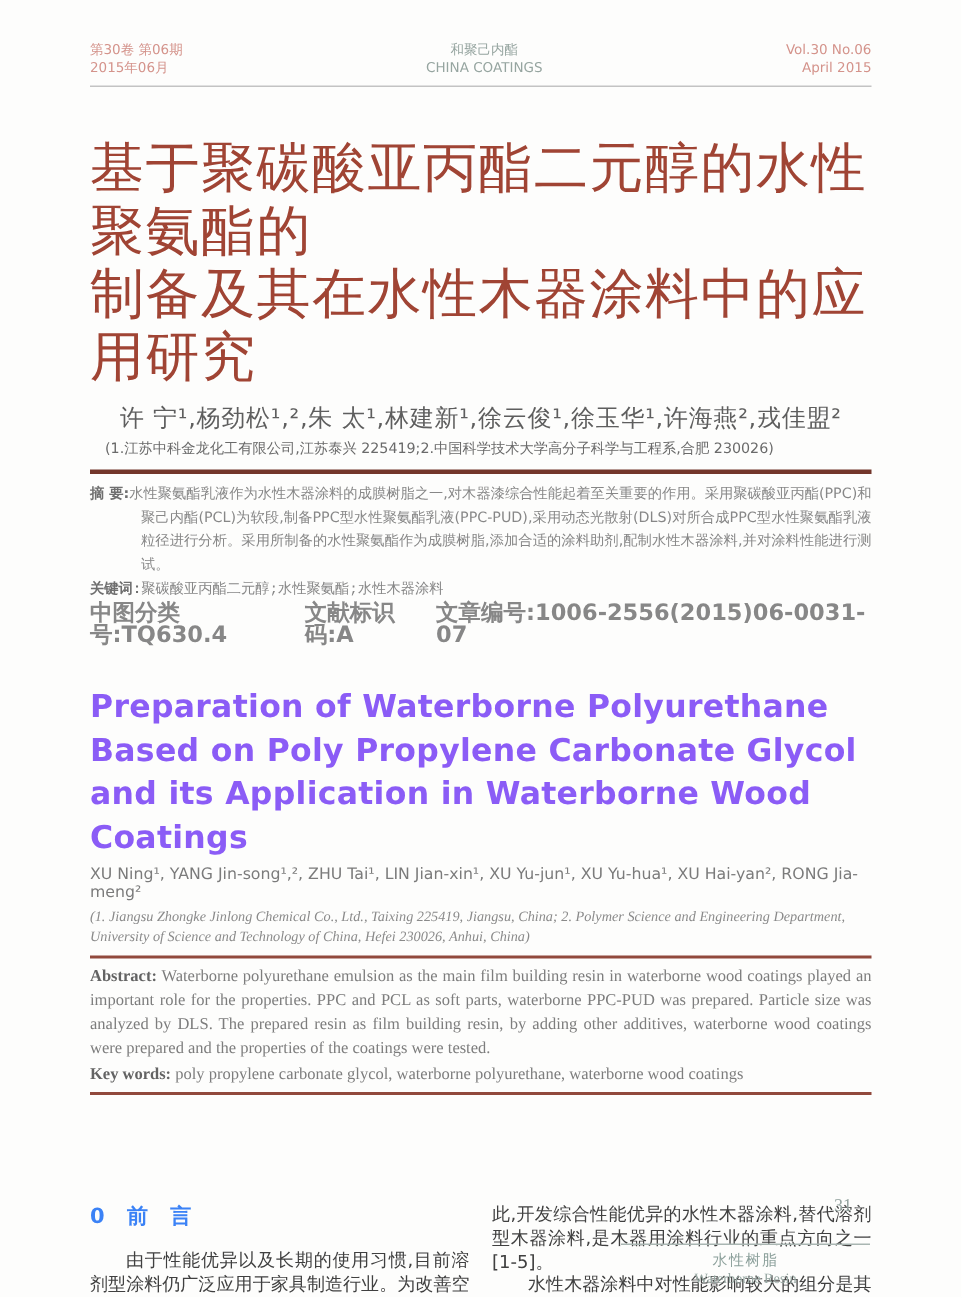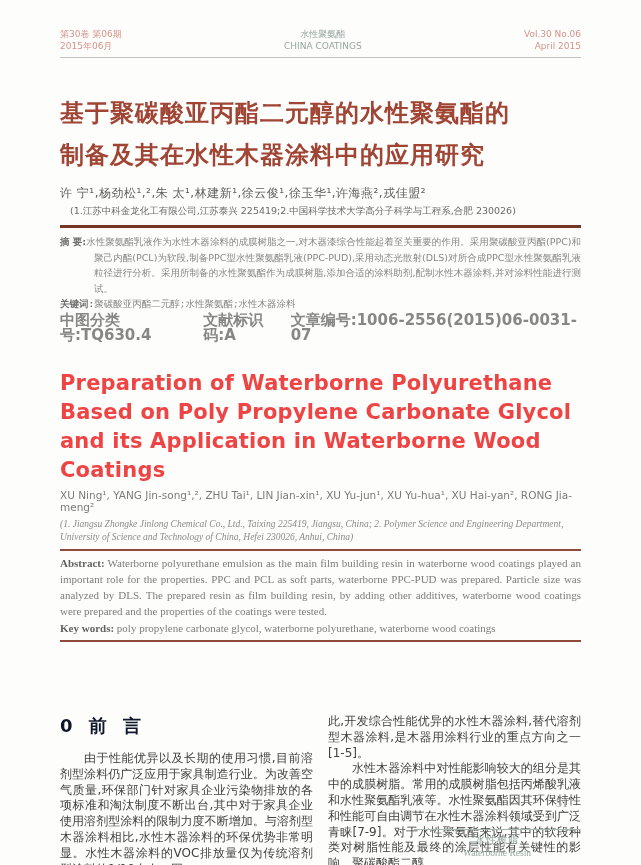--- a/index.html
+++ b/index.html
@@ -13,53 +13,53 @@
   
   .jheader { display:flex; justify-content:space-between; align-items:flex-end;
     padding-bottom:5px; border-bottom:1px solid #c3c3c3; }
   .jheader .col { font-size:9px; line-height:12px; }
   .jh-left  { color:#d4938b; text-align:left; }
   .jh-center{ color:#96a5a0; text-align:center; }
   .jh-right { color:#d4938b; text-align:right; }
   .doi { margin-top:3px; font-size:8px; color:#4d4d4d; letter-spacing:.2px; }
 
   
-  .title-cn { margin-top:34px; color:#a04434; font-weight:bold;
-    font-size:24px; line-height:42px; letter-spacing:1px; }
-  .authors-cn { margin-top:9px; font-size:12px; color:#5e5e5e; letter-spacing:.5px; }
+  .title-cn { margin-top:34px; color:#a04434; font-weight:normal;
+    font-size:36px; line-height:42px; letter-spacing:1px; }
+  .authors-cn { margin-top:9px; font-size:16px; color:#5e5e5e; letter-spacing:.5px;text-align:center; }
   .affil-cn { margin-top:3px; padding-left:10px; font-size:9.5px; color:#6a6a6a; }
 
   .rule-thick { margin-top:7px; height:3px; background:#73362b; }
 
   
   .abs-cn { margin-top:6px; font-size:9.5px; line-height:15.5px; color:#878787;
     text-align:justify; padding-left:34px; text-indent:-34px; }
   .abs-cn b, .kw-cn b { color:#6f6f6f; }
   .kw-cn { margin-top:1px; font-size:9.5px; line-height:15px; color:#878787;font-family:Liberation Mono, monospace; }
   .class-row { margin-top:1px; display:flex; justify-content:flex-start;
     font-size:15px; color:#878787; line-height:15px;font-weight:bold; }
 
   
-  .title-en { margin-top:26px; color:#ef4444; font-weight:bold;
+  .title-en { margin-top:26px; color:#8b5cf6; font-weight:bold;
     font-size:21px; line-height:29px; letter-spacing:.2px; }
   .authors-en { margin-top:4px; font-size:10.5px; color:#7b7b7b; }
   .affil-en { margin-top:5px; font-family:"Liberation Serif", serif; font-style:italic;
     font-size:9.5px; line-height:13px; color:#8a8a8a; }
   .rule-thin { margin-top:5px; height:2px; background:#91493c; }
   .abs-en { margin-top:4px; font-family:"Liberation Serif", serif;
     font-size:11px; line-height:16px; color:#7d7d7d; text-align:justify; }
   .abs-en b, .kw-en b { color:#636363; font-family:"Liberation Serif", serif; }
   .kw-en { margin-top:1px; font-family:"Liberation Serif", serif;
     font-size:11px; line-height:16px; color:#7d7d7d; }
   .rule-thin2 { margin-top:4px; height:2px; background:#91493c; }
 
   
   .columns { margin-top:72px; display:flex; gap:15px; }
   .col-half { width:253px; }
-  .sec-head { color:#0f172a; font-size:18px; font-weight:bold;
+  .sec-head { color:#3b82f6; font-size:14px; font-weight:bold;
     letter-spacing:5px; margin-bottom:13px; }
   .body-p { font-size:12px; line-height:15.8px; color:#404040;
     text-align:justify; text-indent:2em; }
 
   
   .pfooter { position:absolute; right:61px; top:796px; width:166px; text-align:center; }
   .pnum { font-family:"Liberation Serif", serif; font-size:12px; color:#95a4a0;
     text-align:right; padding-right:12px; padding-bottom:18px;
     border-bottom:1px solid #a9b6b2; }
   .ftr-cn { margin-top:3px; font-size:10px; color:#8da19c; letter-spacing:1px; }
@@ -71,21 +71,21 @@
 
 <div class="page">
   <div class="content">
 
     <div class="jheader">
       <div class="col jh-left">
         <div>第30卷 第06期</div>
         <div>2015年06月</div>
       </div>
       <div class="col jh-center">
-        <div>水性聚氨酯</div>
+        <div>和聚己内酯</div>
         <div>CHINA COATINGS</div>
       </div>
       <div class="col jh-right">
         <div>Vol.30  No.06</div>
         <div>April  2015</div>
       </div>
     </div>
 
 
     <div class="title-cn">

